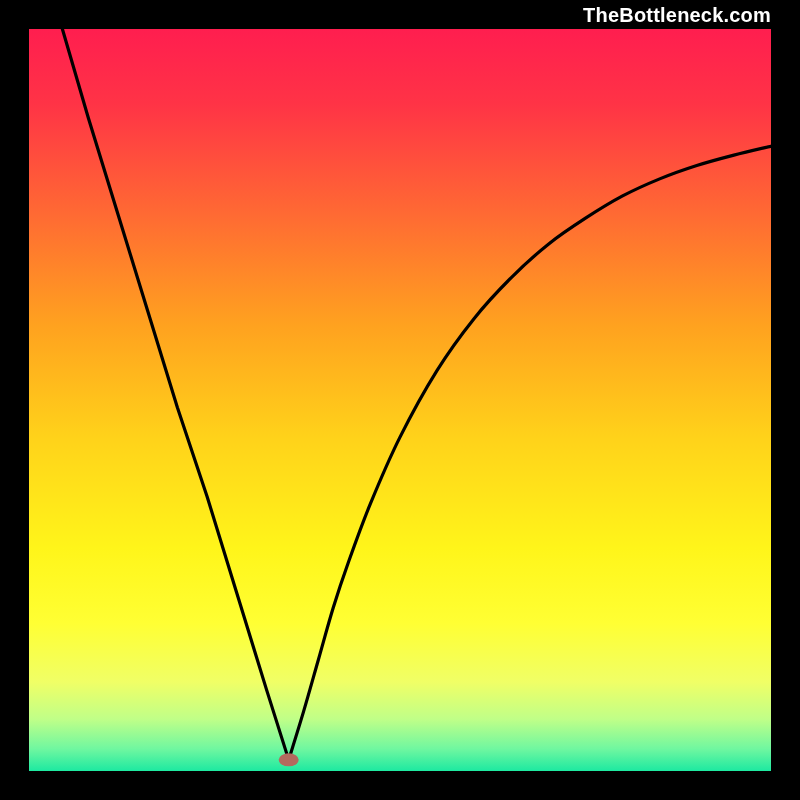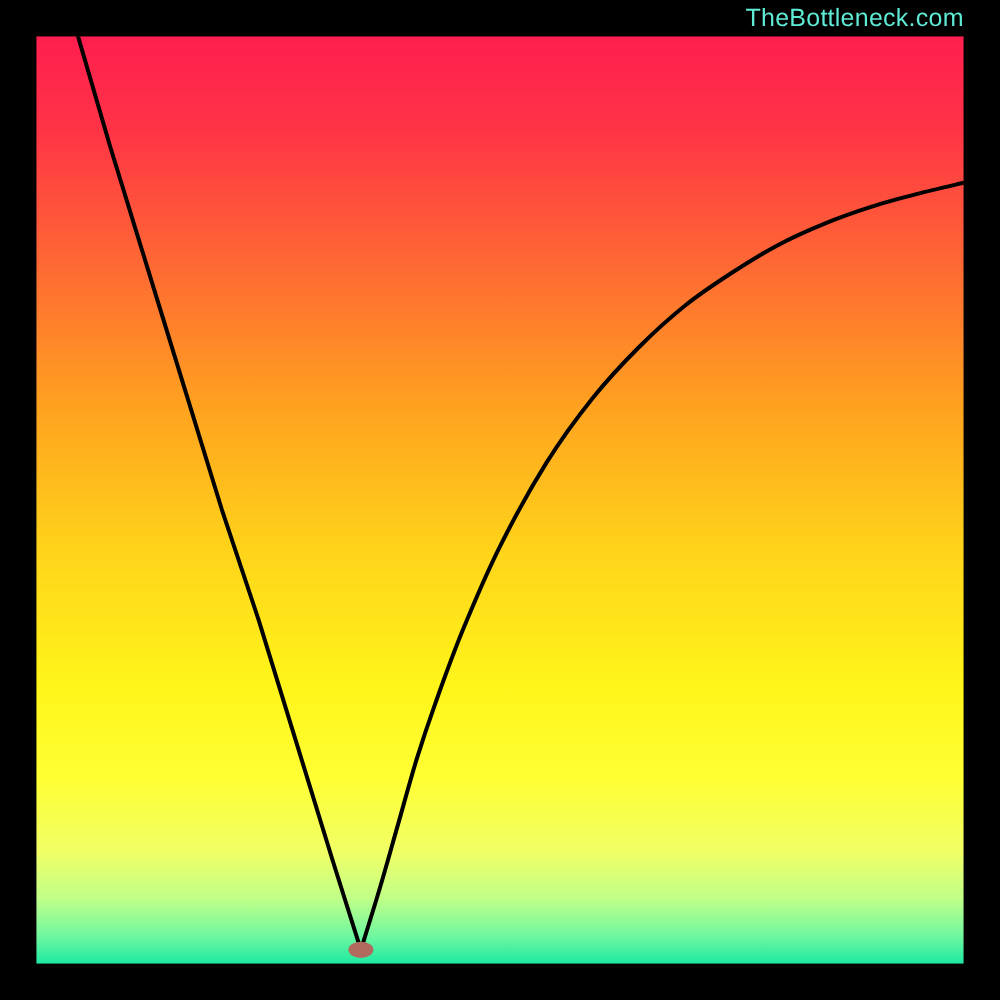--- a/index.html
+++ b/index.html
@@ -14,23 +14,23 @@
     background: #000;
   }
   .plot-area {
     position: absolute;
     left: 0; top: 0; width: 100%; height: 100%;
   }
   .watermark {
     position: absolute;
     top: 4px;
     right: 29px;
-    color: #5eead4;
+    color: #ffffff;
     font-size: 20px;
-    font-weight: 400;
+    font-weight: 700;
     letter-spacing: 0.2px;
   }
 </style>
 </head>
 <body>
 
 <div class="frame">
   <svg class="plot-area" viewBox="0 0 742 742" preserveAspectRatio="none">
     <defs>
       <linearGradient id="bg-grad" x1="0" y1="0" x2="0" y2="1">

